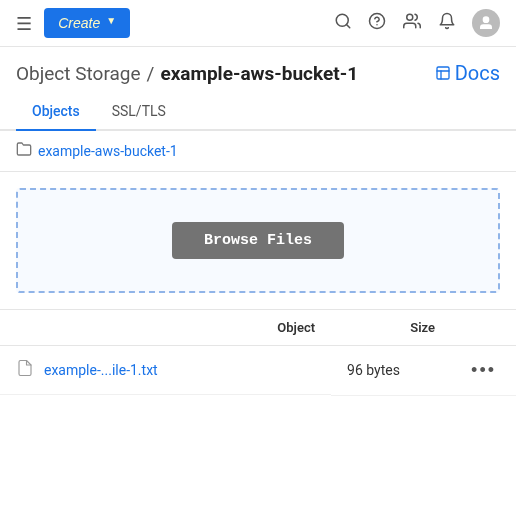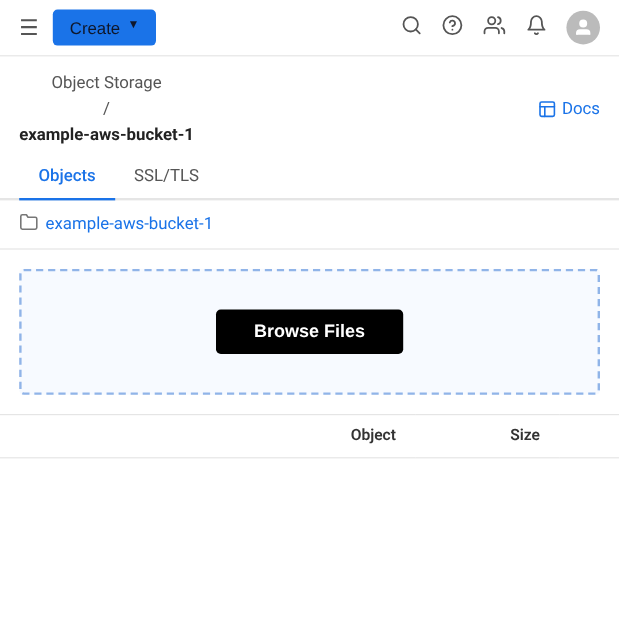--- a/index.html
+++ b/index.html
@@ -9,29 +9,30 @@
     .top-nav {
       display: flex;
       align-items: center;
       padding: 8px 16px;
       border-bottom: 1px solid #e5e5e5;
       gap: 12px;
     }
     .hamburger-icon { color: #555; cursor: pointer; font-size: 18px; }
     .create-btn {
       background: #1a73e8;
-      color: #0f172a;
+      color: #fef9c3;
       border: none;
       border-radius: 4px;
       padding: 7px 14px;
       font-size: 14px;
       font-weight: 500;
       cursor: pointer;
       display: flex;
       gap: 6px;
+      font-style: italic;
     }
     .create-btn .chevron { font-size: 10px; }
     .nav-icons {
       margin-left: auto;
       display: flex;
       align-items: center;
       gap: 16px;
       color: #555;
     }
     .nav-icon { font-size: 18px; cursor: pointer; }
@@ -49,31 +50,30 @@
     .breadcrumb-area {
       padding: 14px 16px 8px;
       display: flex;
       align-items: center;
       justify-content: space-between;
     }
     .breadcrumb {
       display: flex;
       align-items: center;
       gap: 6px;
-      font-size: 14px;
-      color: #555;
-      flex-direction: column;
+      font-size: 19px;
+      color: #555;
     }
     .breadcrumb .bucket-name { font-weight: 700; color: #222; }
     .docs-link {
       display: flex;
       align-items: center;
       gap: 4px;
       color: #1a73e8;
-      font-size: 14px;
+      font-size: 20px;
       cursor: pointer;
       text-decoration: none;
     }
 
     
     .tabs {
       display: flex;
       border-bottom: 2px solid #e5e5e5;
       padding: 0 16px;
       gap: 0;
@@ -114,28 +114,29 @@
       display: flex;
       flex-direction: column;
       align-items: center;
       gap: 16px;
     }
     .upload-text {
       color: #555;
       font-size: 14px;
     }
     .browse-btn {
-      background: #000000;
+      background: #737373;
       color: #fff;
       border: none;
       border-radius: 4px;
       padding: 10px 32px;
       font-size: 15px;
       font-weight: 600;
       cursor: pointer;
+      font-family: Liberation Mono, monospace;
     }
 
     
     .file-table {
       width: 100%;
       border-collapse: collapse;
     }
     .file-table th {
       text-align: right;
       padding: 10px 16px;
@@ -253,14 +254,29 @@
 
 <table class="file-table">
   <thead>
     <tr>
       <th>Object</th>
       <th class="th-size">Size</th>
       <th class="th-actions"></th>
     </tr>
   </thead>
   <tbody id="file-rows">
+  <tr class="file-row">
+    <td>
+      <span class="file-icon">
+        <svg width="18" height="20" viewBox="0 0 24 24" fill="none" stroke="#999" stroke-width="1.5" stroke-linecap="round" stroke-linejoin="round">
+              <path d="M14 2H6a2 2 0 0 0-2 2v16a2 2 0 0 0 2 2h12a2 2 0 0 0 2-2V8z"></path>
+              <polyline points="14 2 14 8 20 8"></polyline>
+            </svg>
+      </span>
+      <a class="file-link">example-...ile-1.txt</a>
+    </td>
+    <td class="size-col">96 bytes</td>
+    <td>
+      <button class="more-btn" title="More options">•••</button>
+    </td>
+  </tr>
     </tbody>
 </table>
 
 </body></html>

